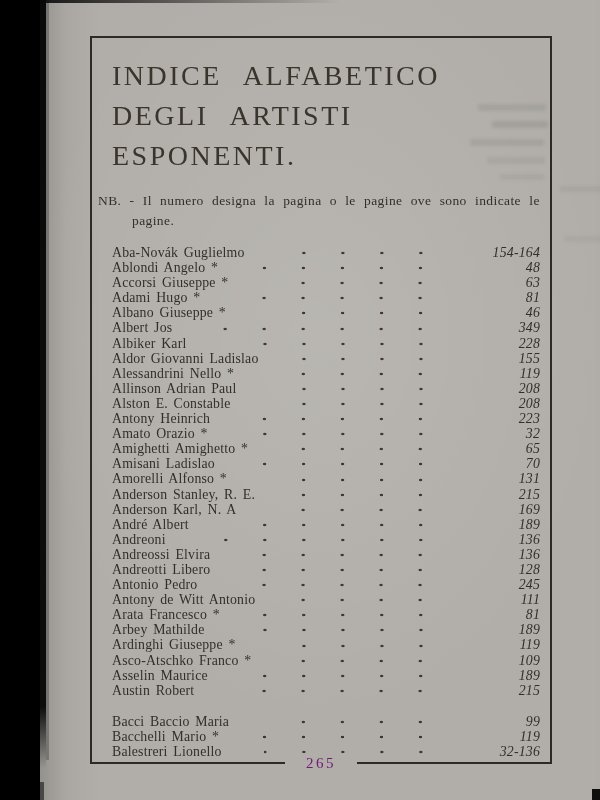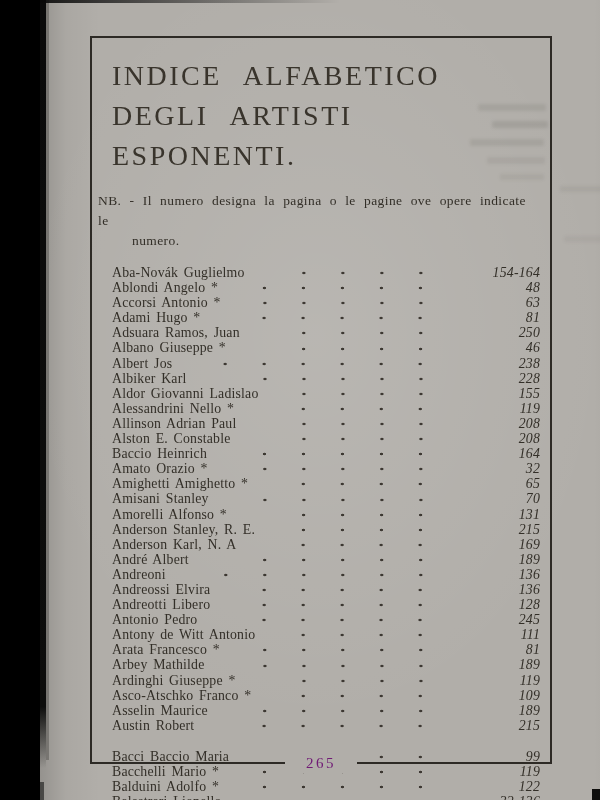--- a/index.html
+++ b/index.html
@@ -72,60 +72,55 @@
 
   <div class="frame">
     <div class="inner">
 
       <div class="title">
         <div>INDICE ALFABETICO DEGLI ARTISTI</div>
         <div>ESPONENTI.</div>
       </div>
 
       <div class="note">
-        <div>NB. - Il numero designa la pagina o le pagine ove opere indicate le</div>
-        <div class="note-l2">numero.</div>
+        <div>NB. - Il numero designa la pagina o le pagine ove sono indicate le</div>
+        <div class="note-l2">pagine.</div>
       </div>
 
       <div class="list">
           <div class="group">
             <div class="row">
               <span class="nm">Aba-Novák Guglielmo</span>
               <span class="leader"></span>
               <span class="pg">154-164</span>
             </div>
             <div class="row">
               <span class="nm">Ablondi Angelo *</span>
               <span class="leader"></span>
               <span class="pg">48</span>
             </div>
             <div class="row">
-              <span class="nm">Accorsi Antonio *</span>
+              <span class="nm">Accorsi Giuseppe *</span>
               <span class="leader"></span>
               <span class="pg">63</span>
             </div>
             <div class="row">
               <span class="nm">Adami Hugo *</span>
               <span class="leader"></span>
               <span class="pg">81</span>
             </div>
             <div class="row">
-              <span class="nm">Adsuara Ramos, Juan</span>
-              <span class="leader"></span>
-              <span class="pg">250</span>
-            </div>
-            <div class="row">
               <span class="nm">Albano Giuseppe *</span>
               <span class="leader"></span>
               <span class="pg">46</span>
             </div>
             <div class="row">
               <span class="nm">Albert Jos</span>
               <span class="leader"></span>
-              <span class="pg">238</span>
+              <span class="pg">349</span>
             </div>
             <div class="row">
               <span class="nm">Albiker Karl</span>
               <span class="leader"></span>
               <span class="pg">228</span>
             </div>
             <div class="row">
               <span class="nm">Aldor Giovanni Ladislao</span>
               <span class="leader"></span>
               <span class="pg">155</span>
@@ -139,36 +134,36 @@
               <span class="nm">Allinson Adrian Paul</span>
               <span class="leader"></span>
               <span class="pg">208</span>
             </div>
             <div class="row">
               <span class="nm">Alston E. Constable</span>
               <span class="leader"></span>
               <span class="pg">208</span>
             </div>
             <div class="row">
-              <span class="nm">Baccio Heinrich</span>
-              <span class="leader"></span>
-              <span class="pg">164</span>
+              <span class="nm">Antony Heinrich</span>
+              <span class="leader"></span>
+              <span class="pg">223</span>
             </div>
             <div class="row">
               <span class="nm">Amato Orazio *</span>
               <span class="leader"></span>
               <span class="pg">32</span>
             </div>
             <div class="row">
               <span class="nm">Amighetti Amighetto *</span>
               <span class="leader"></span>
               <span class="pg">65</span>
             </div>
             <div class="row">
-              <span class="nm">Amisani Stanley</span>
+              <span class="nm">Amisani Ladislao</span>
               <span class="leader"></span>
               <span class="pg">70</span>
             </div>
             <div class="row">
               <span class="nm">Amorelli Alfonso *</span>
               <span class="leader"></span>
               <span class="pg">131</span>
             </div>
             <div class="row">
               <span class="nm">Anderson Stanley, R. E.</span>
@@ -244,25 +239,20 @@
           <div class="group">
             <div class="row">
               <span class="nm">Bacci Baccio Maria</span>
               <span class="leader"></span>
               <span class="pg">99</span>
             </div>
             <div class="row">
               <span class="nm">Bacchelli Mario *</span>
               <span class="leader"></span>
               <span class="pg">119</span>
-            </div>
-            <div class="row">
-              <span class="nm">Balduini Adolfo *</span>
-              <span class="leader"></span>
-              <span class="pg">122</span>
             </div>
             <div class="row">
               <span class="nm">Balestreri Lionello</span>
               <span class="leader"></span>
               <span class="pg">32-136</span>
             </div>
           </div>
         </div>
     </div>
 

